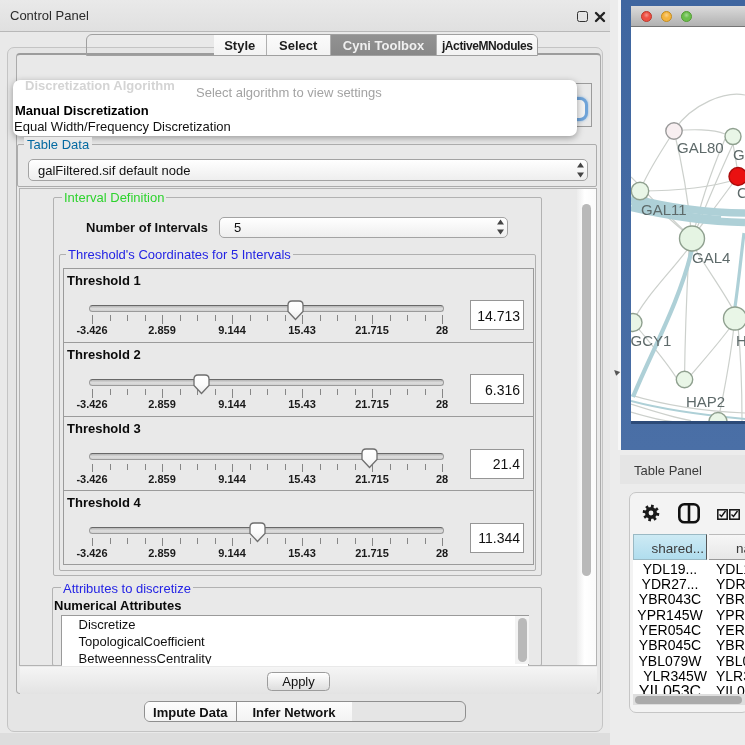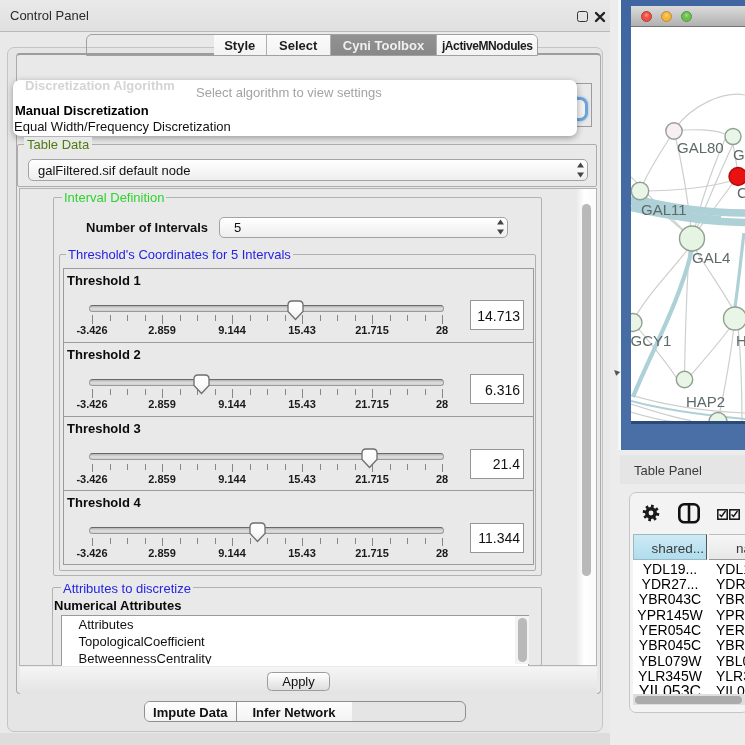--- a/index.html
+++ b/index.html
@@ -31,21 +31,21 @@
 <div style="width:101.5px;height:22px;background:linear-gradient(#fbfbfb,#f2f2f2);color:#1c1c1c;font-size:12px;letter-spacing:-0.4px;font-weight:bold;display:flex;align-items:center;justify-content:center;border-right:1px solid #b0b0b0;flex:none;">jActiveMNodules</div>
 </div>
 <div class="abs" style="left:17px;top:83px;width:575px;height:44px;border:1px solid #9b9b9b;"></div>
 <div class="abs" style="left:420px;top:96.5px;width:168px;height:24px;border:3px solid #6fa3d8;border-radius:8px;box-shadow:0 0 3px #8ab6e0;background:#f2f2f2;"></div>
 <div class="abs" style="left:13px;top:80px;width:564px;height:56px;background:#ffffff;border-radius:7px;box-shadow:0 2px 7px rgba(0,0,0,0.35);"></div>
 <div class="txt" style="left:25px;top:77.5px;font-size:13px;color:#d4d4d4;font-weight:bold;">Discretization Algorithm</div>
 <div class="txt" style="left:196px;top:85px;font-size:13px;color:#a3a3a3;font-weight:normal;">Select algorithm to view settings</div>
 <div class="txt" style="left:15px;top:102.5px;font-size:13px;color:#000;font-weight:bold;">Manual Discretization</div>
 <div class="txt" style="left:14px;top:119px;font-size:13px;color:#111;font-weight:normal;">Equal Width/Frequency Discretization</div>
 <div class="abs" style="left:17px;top:144px;width:580px;height:43px;border:1px solid #acacac;border-radius:2px;"></div>
-<div class="txt" style="left:24px;top:137px;font-size:13px;color:#4d7c0f;font-weight:normal;background:#e9e9e9;padding:0 3px;">Table Data</div>
+<div class="txt" style="left:24px;top:137px;font-size:13px;color:#0369a1;font-weight:normal;background:#e9e9e9;padding:0 3px;">Table Data</div>
 <div class="abs" style="left:28px;top:159px;width:560px;height:22px;background:linear-gradient(#ffffff,#eeeeee);border:1px solid #a3a3a3;border-radius:5px;"></div>
 <div class="txt" style="left:38px;top:162.5px;font-size:13px;color:#111;font-weight:normal;">galFiltered.sif default node</div>
 <svg class="abs" style="left:576px;top:162.0px" width="9" height="16">
     <path d="M4.5,0.5 L8,5.5 L1,5.5 Z" fill="#444"></path>
     <path d="M4.5,15.5 L8,10.5 L1,10.5 Z" fill="#444"></path>
   </svg>
 <div class="abs" style="left:19px;top:188px;width:578px;height:478px;border:1px solid #b3b3b3;background:#e9e9e9;"></div>
 <div class="abs" style="left:577px;top:189px;width:19px;height:476px;background:linear-gradient(to right,#ececec,#ffffff 40%,#fafafa);"></div>
 <div class="abs" style="left:581.5px;top:204px;width:9px;height:372px;background:#b9b9b9;border-radius:4.5px;"></div>
 <div class="abs" style="left:52.5px;top:196.5px;width:489px;height:379px;border:1px solid #b2b2b2;border-radius:2px;"></div>
@@ -224,21 +224,21 @@
       </linearGradient>
     </defs>
     <path d="M1,5 Q1,1 5,1 L12,1 Q16,1 16,5 L16,11.5 L8.5,19.5 L1,11.5 Z" fill="url(#thg490)" stroke="#6e6e6e" stroke-width="1.3"></path>
   </svg>
 <div class="abs" style="left:470px;top:522.75px;width:54px;height:30px;background:#fff;border:1px solid #969696;"></div>
 <div class="txt" style="left:470px;top:530.25px;font-size:14px;color:#111;font-weight:normal;width:50px;text-align:right;">11.344</div>
 <div class="abs" style="left:52px;top:587px;width:490px;height:79px;border:1px solid #b2b2b2;border-radius:2px;"></div>
 <div class="txt" style="left:61px;top:581px;font-size:13px;color:#2424e4;font-weight:normal;background:#e9e9e9;padding:0 2px;">Attributes to discretize</div>
 <div class="txt" style="left:54px;top:598px;font-size:13px;color:#0a0a0a;font-weight:bold;">Numerical Attributes</div>
 <div class="abs" style="left:61px;top:614.5px;width:468px;height:50.5px;background:#fff;border:1px solid #9a9a9a;overflow:hidden;"></div>
-<div class="txt" style="left:78.5px;top:616.5px;font-size:13px;color:#111;font-weight:normal;">Attributes</div>
+<div class="txt" style="left:78.5px;top:616.5px;font-size:13px;color:#111;font-weight:normal;">Discretize</div>
 <div class="txt" style="left:78.5px;top:633.5px;font-size:13px;color:#111;font-weight:normal;">TopologicalCoefficient</div>
 <div class="txt" style="left:78.5px;top:650.5px;font-size:13px;color:#111;font-weight:normal;">BetweennessCentrality</div>
 <div class="abs" style="left:514.5px;top:615.5px;width:14px;height:48.5px;background:#f3f3f3;"></div>
 <div class="abs" style="left:517.5px;top:617.5px;width:9px;height:44px;background:#b9b9b9;border-radius:4.5px;"></div>
 <div class="abs" style="left:62px;top:664px;width:466px;height:2px;background:#fff;"></div>
 <div class="abs" style="left:20px;top:666.5px;width:577px;height:27px;background:linear-gradient(#f5f5f5,#e3e3e3);"></div>
 <div class="abs" style="left:267px;top:671.5px;width:63px;height:19px;background:linear-gradient(#ffffff,#dedede);border:1px solid #9c9c9c;border-radius:4.5px;"></div>
 <div class="txt" style="left:267px;top:674px;font-size:13px;color:#111;font-weight:normal;width:63px;text-align:center;">Apply</div>
 <div class="abs" style="left:144px;top:700.5px;width:322px;height:21px;border:1px solid #8f8f8f;border-radius:6px;overflow:hidden;display:flex;">
 <div style="width:91.5px;height:21px;background:linear-gradient(#fdfdfd,#f2f2f2);color:#111;font-size:13px;font-weight:bold;display:flex;align-items:center;justify-content:center;border-right:1px solid #8f8f8f;">Impute Data</div>
@@ -342,17 +342,17 @@
 <div class="txt" style="left:633px;top:591.4px;font-size:14px;color:#000;font-weight:normal;width:74px;text-align:center;">YBR043C</div>
 <div class="txt" style="left:716px;top:591.4px;font-size:14px;color:#000;font-weight:normal;">YBR0</div>
 <div class="txt" style="left:633px;top:606.7px;font-size:14px;color:#000;font-weight:normal;width:74px;text-align:center;">YPR145W</div>
 <div class="txt" style="left:716px;top:606.7px;font-size:14px;color:#000;font-weight:normal;">YPR1</div>
 <div class="txt" style="left:633px;top:622.0px;font-size:14px;color:#000;font-weight:normal;width:74px;text-align:center;">YER054C</div>
 <div class="txt" style="left:716px;top:622.0px;font-size:14px;color:#000;font-weight:normal;">YER0</div>
 <div class="txt" style="left:633px;top:637.3px;font-size:14px;color:#000;font-weight:normal;width:74px;text-align:center;">YBR045C</div>
 <div class="txt" style="left:716px;top:637.3px;font-size:14px;color:#000;font-weight:normal;">YBR0</div>
 <div class="txt" style="left:633px;top:652.6px;font-size:14px;color:#000;font-weight:normal;width:74px;text-align:center;">YBL079W</div>
 <div class="txt" style="left:716px;top:652.6px;font-size:14px;color:#000;font-weight:normal;">YBL0</div>
-<div class="txt" style="left:633px;top:667.9px;font-size:14px;color:#000;font-weight:normal;width:74px;text-align:center;">YLR345W</div>
+<div class="txt" style="left:633px;top:667.9px;font-size:14px;color:#000;font-weight:normal;width:74px;text-align:right;">YLR345W</div>
 <div class="txt" style="left:716px;top:667.9px;font-size:14px;color:#000;font-weight:normal;">YLR3</div>
 <div class="txt" style="left:633px;top:683.2px;font-size:16px;color:#000;font-weight:normal;width:74px;text-align:center;">YIL053C</div>
 <div class="txt" style="left:716px;top:683.2px;font-size:14px;color:#000;font-weight:normal;">YIL0</div>
 <div class="abs" style="left:633px;top:694px;width:112px;height:10.5px;background:#dedede;"></div>
 <div class="abs" style="left:635px;top:695.5px;width:107px;height:8px;background:#ababab;border-radius:4px;"></div>
 </body></html>

